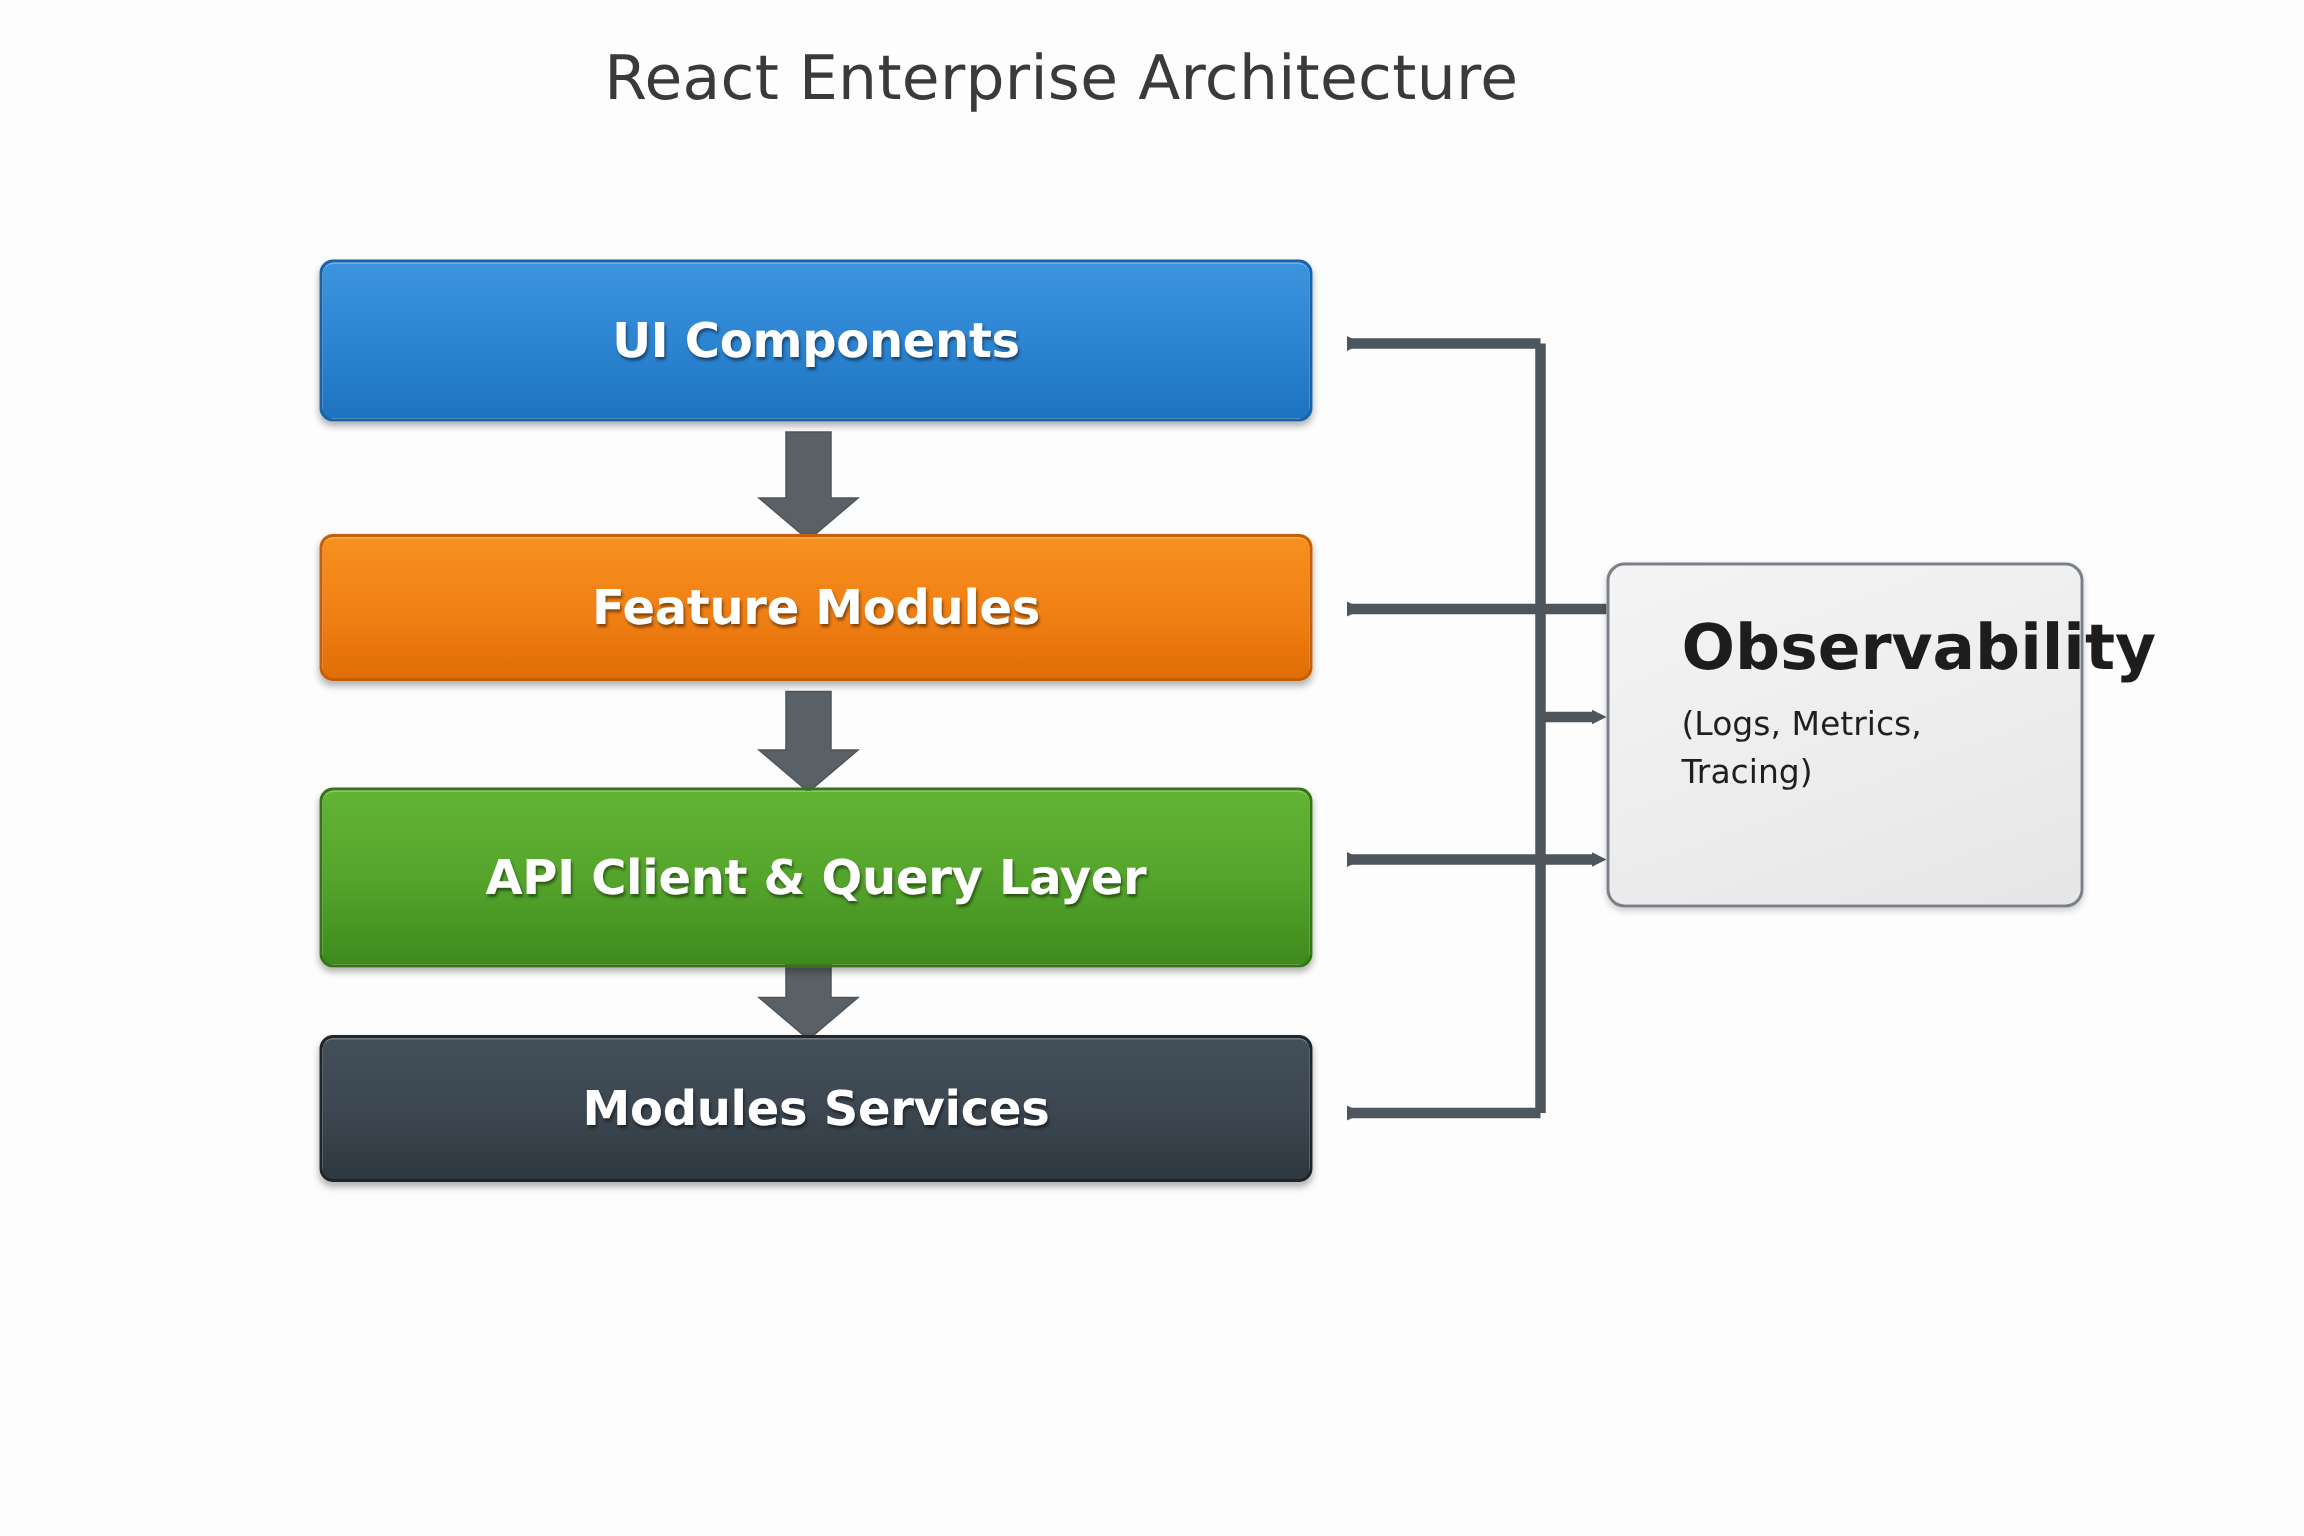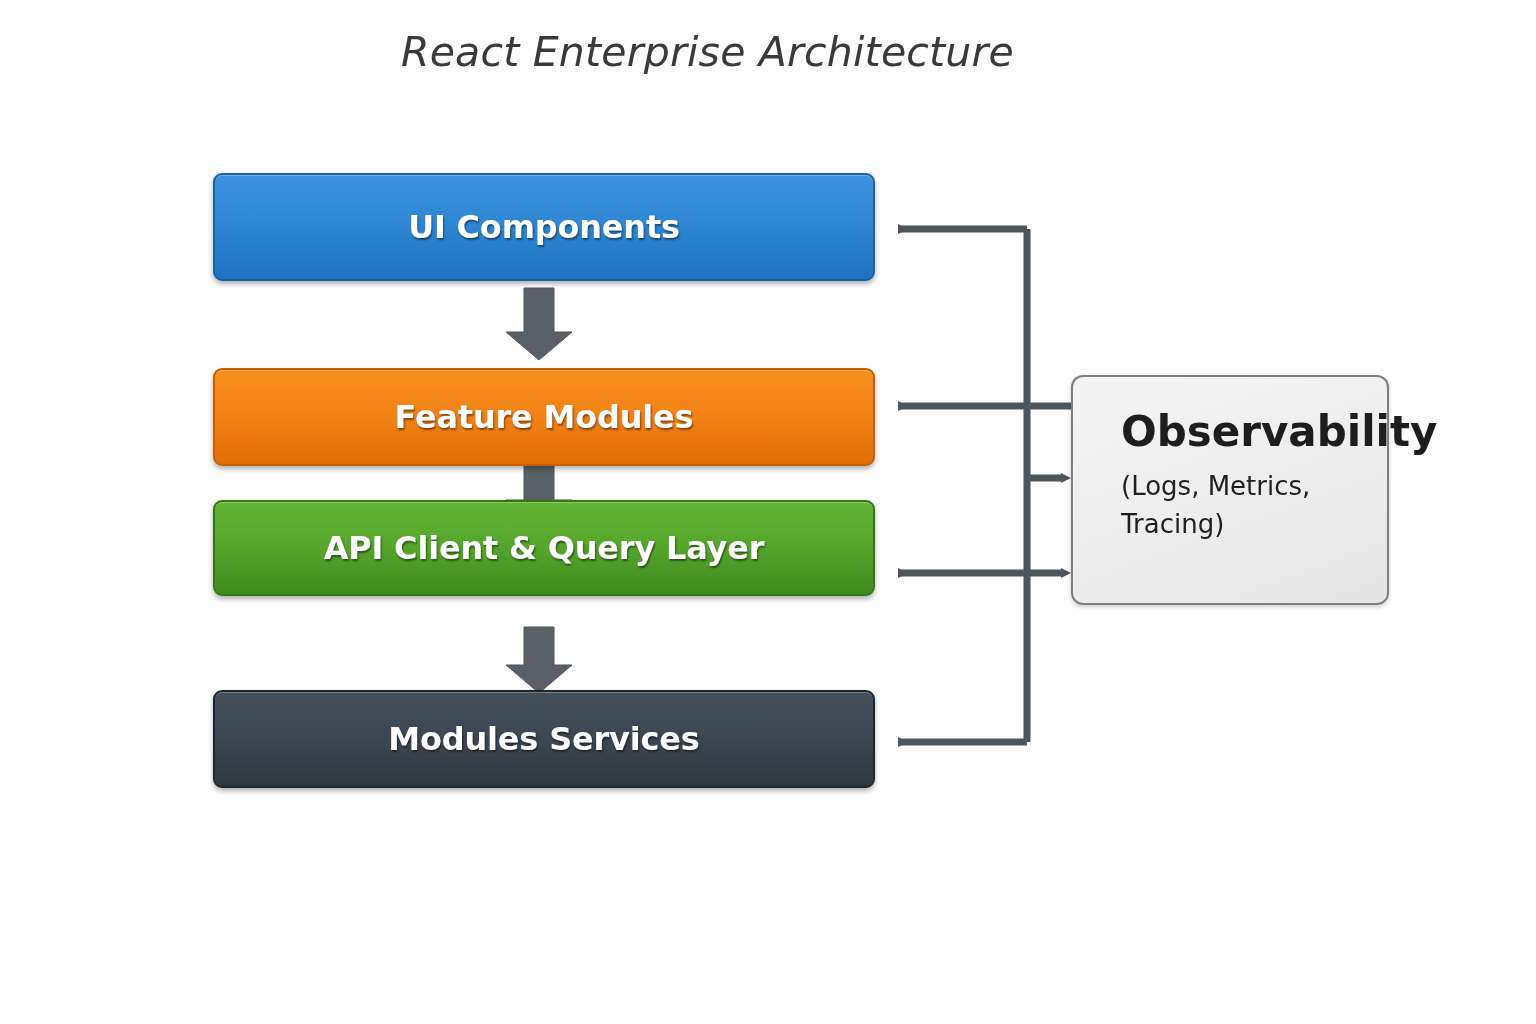--- a/index.html
+++ b/index.html
@@ -28,21 +28,20 @@
     position: absolute;
     left: 0;
     top: 28px;
     width: 1415px;
     text-align: center;
     font-size: 41px;
     font-weight: 400;
     color: #3a3a3c;
     letter-spacing: 0.2px;
     font-family: "DejaVu Sans", sans-serif;
-    font-style: italic;
   }
 
   
   .layer {
     position: absolute;
     left: 213px;
     width: 662px;
     border-radius: 9px;
     box-sizing: border-box;
     display: flex;
@@ -64,25 +63,24 @@
     top: 173px;
     height: 108px;
     background: linear-gradient(180deg, #3d93dd 0%, #2f87d4 45%, #1d73c0 100%);
     border: 2px solid #1763a8;
   }
   #layer-feature {
     top: 356px;
     height: 98px;
     background: linear-gradient(180deg, #f6901e 0%, #f28115 50%, #e06e07 100%);
     border: 2px solid #c55f04;
-    margin-top: 12px;
   }
   #layer-api {
-    top: 500px;
-    height: 96px;
+    top: 525px;
+    height: 120px;
     background: linear-gradient(180deg, #62b434 0%, #55a52c 50%, #3f8a1d 100%);
     border: 2px solid #357614;
   }
   #layer-backend {
     top: 690px;
     height: 98px;
     background: linear-gradient(180deg, #434f59 0%, #3c4751 50%, #2e3840 100%);
     border: 2px solid #1e262c;
   }
 
@@ -102,21 +100,21 @@
   }
   #obs-title {
     font-size: 42px;
     font-weight: bold;
     color: #1d1d1d;
     font-family: "DejaVu Sans", sans-serif;
     line-height: 1.1;
   }
   #obs-sub {
     margin-top: 13px;
-    font-size: 26px;
+    font-size: 22px;
     color: #1f1f1f;
     font-family: "DejaVu Sans", sans-serif;
     line-height: 1.45;
     width: 210px;
   }
 
   svg.overlay {
     position: absolute;
     left: 0;
     top: 0;

